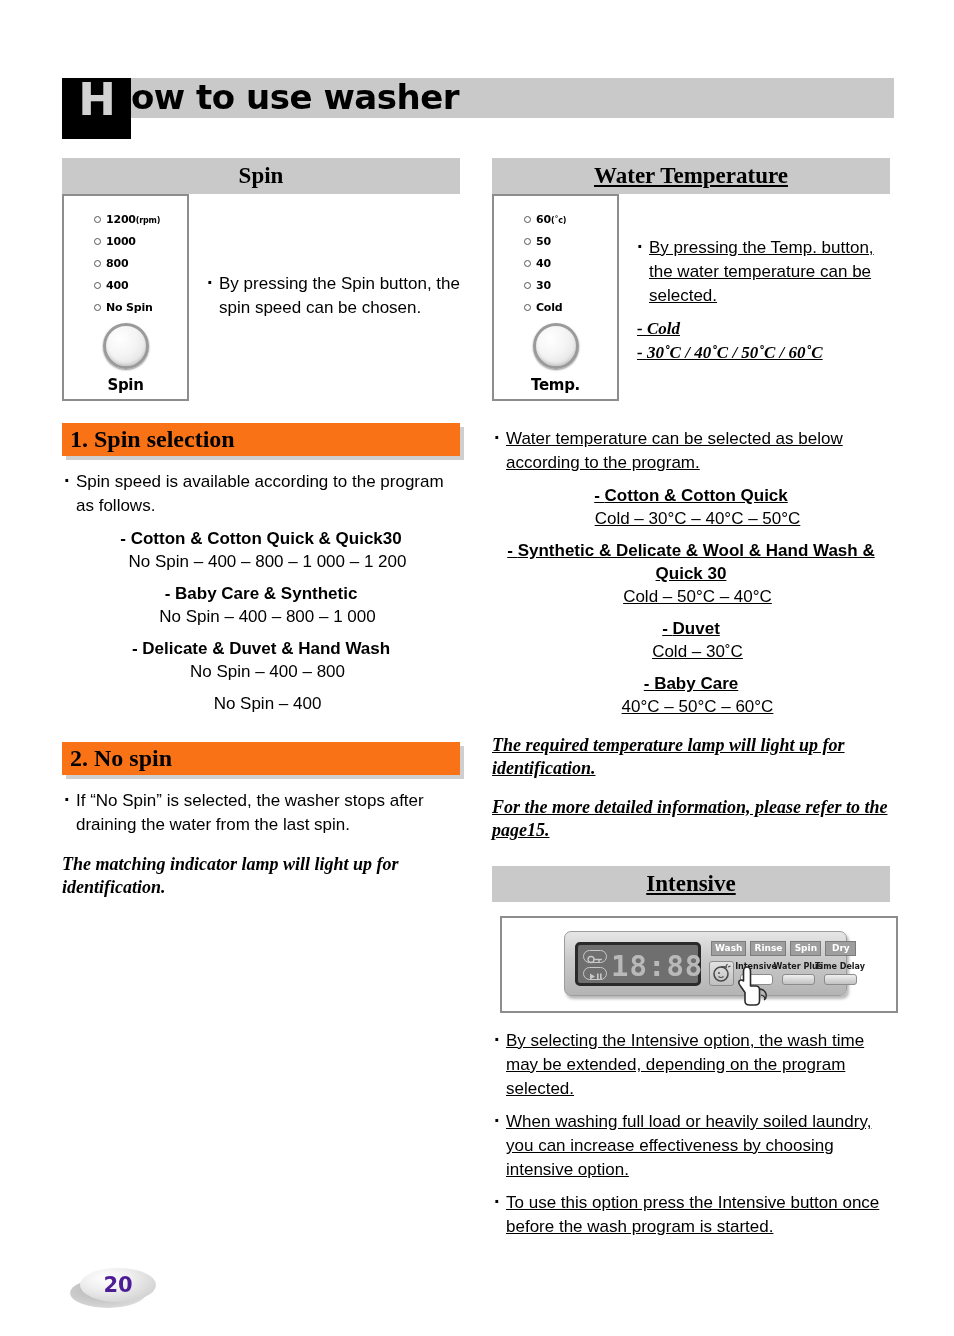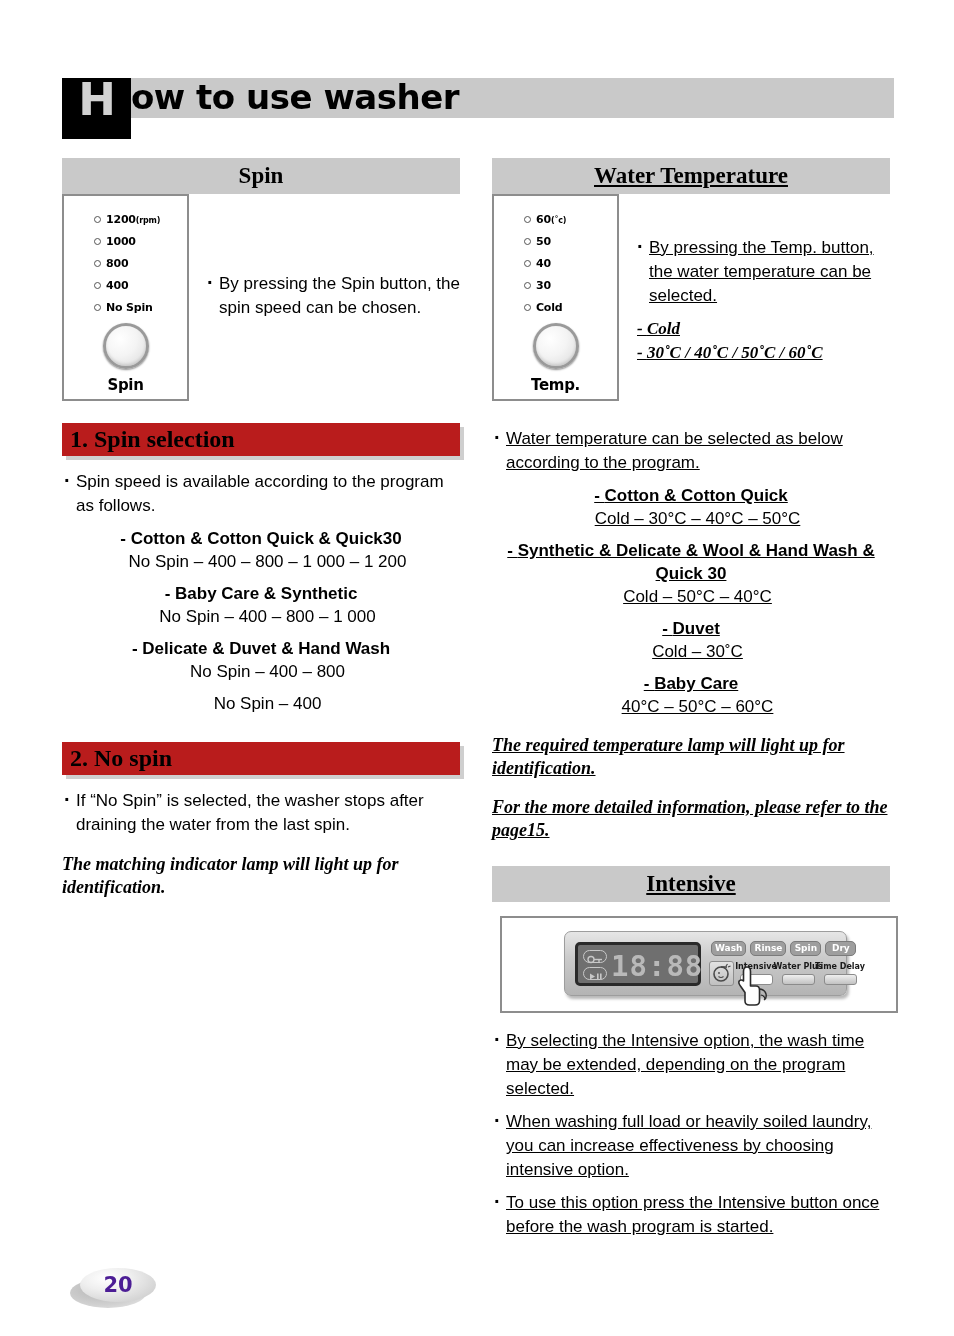--- a/index.html
+++ b/index.html
@@ -76,21 +76,21 @@
     font-size: 23px;
     line-height: 36px;
     color: #000;
   }
 
   
   .num-heading {
     position: relative;
     width: 100%;
     height: 33px;
-    background: #b91c1c;
+    background: #f97316;
     box-shadow: 4px 4px 0 0 #cfcfcf;
     font-family: "Liberation Serif", serif;
     font-weight: bold;
     font-size: 24px;
     line-height: 32px;
     padding-left: 8px;
     margin-bottom: 14px;
   }
 
   
@@ -269,21 +269,21 @@
     position: absolute;
     left: 146px; top: 9px;
     display: flex;
     gap: 4px;
   }
   .mode-chip {
     min-width: 31px;
     height: 15px;
     background: #9e9e9e;
     border: 1px solid #7b7b7b;
-    border-radius: 5px;
+    border-radius: 0;
     color: #fff;
     font-family: "DejaVu Sans", sans-serif;
     font-weight: bold;
     font-size: 9px;
     line-height: 13px;
     text-align: center;
     padding: 0 3px;
   }
   .opt-row {
     position: absolute;

